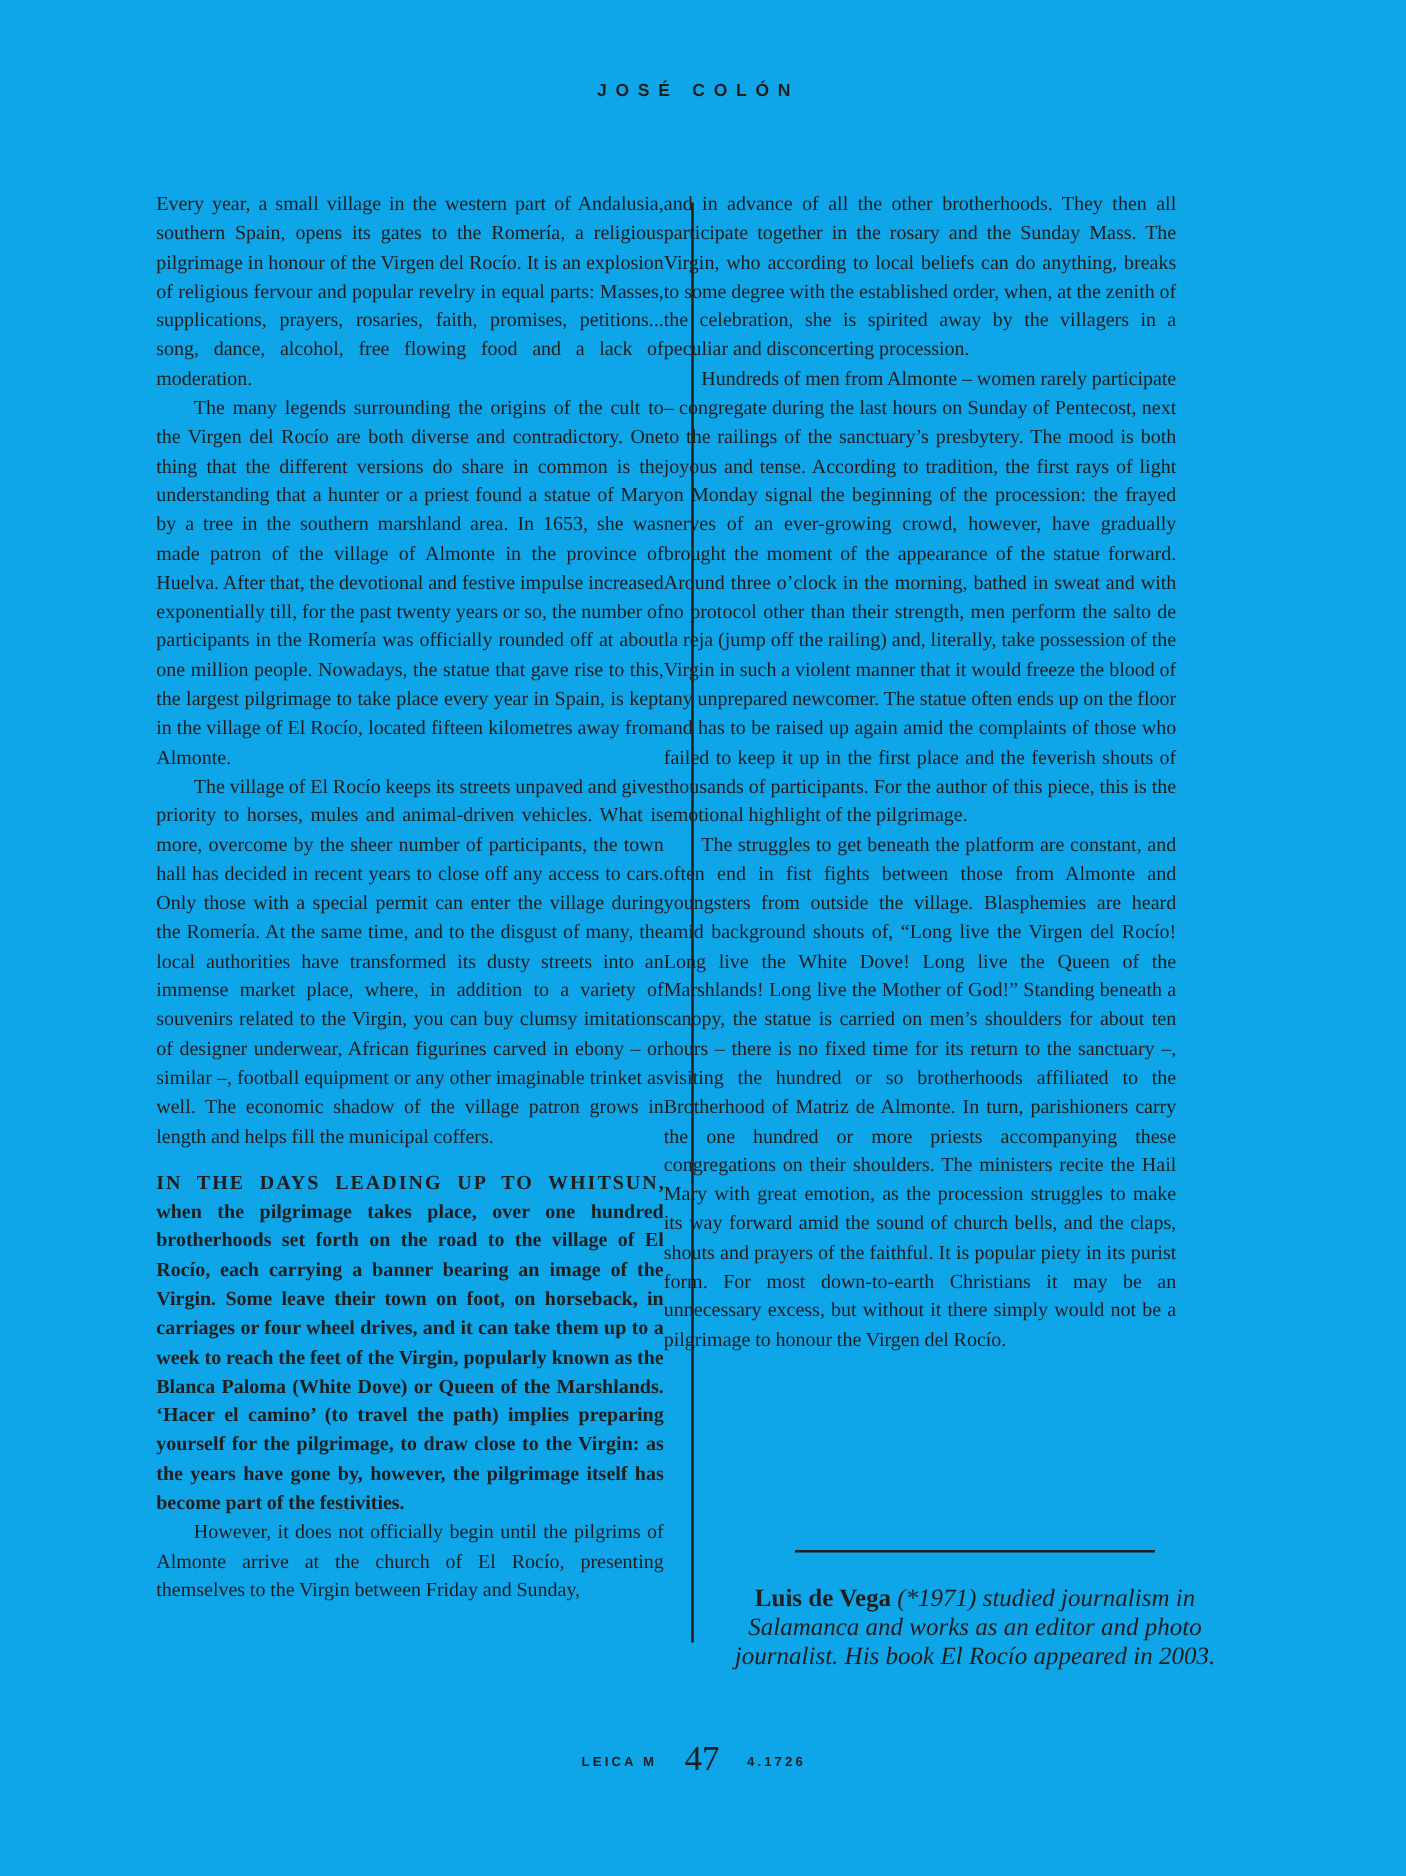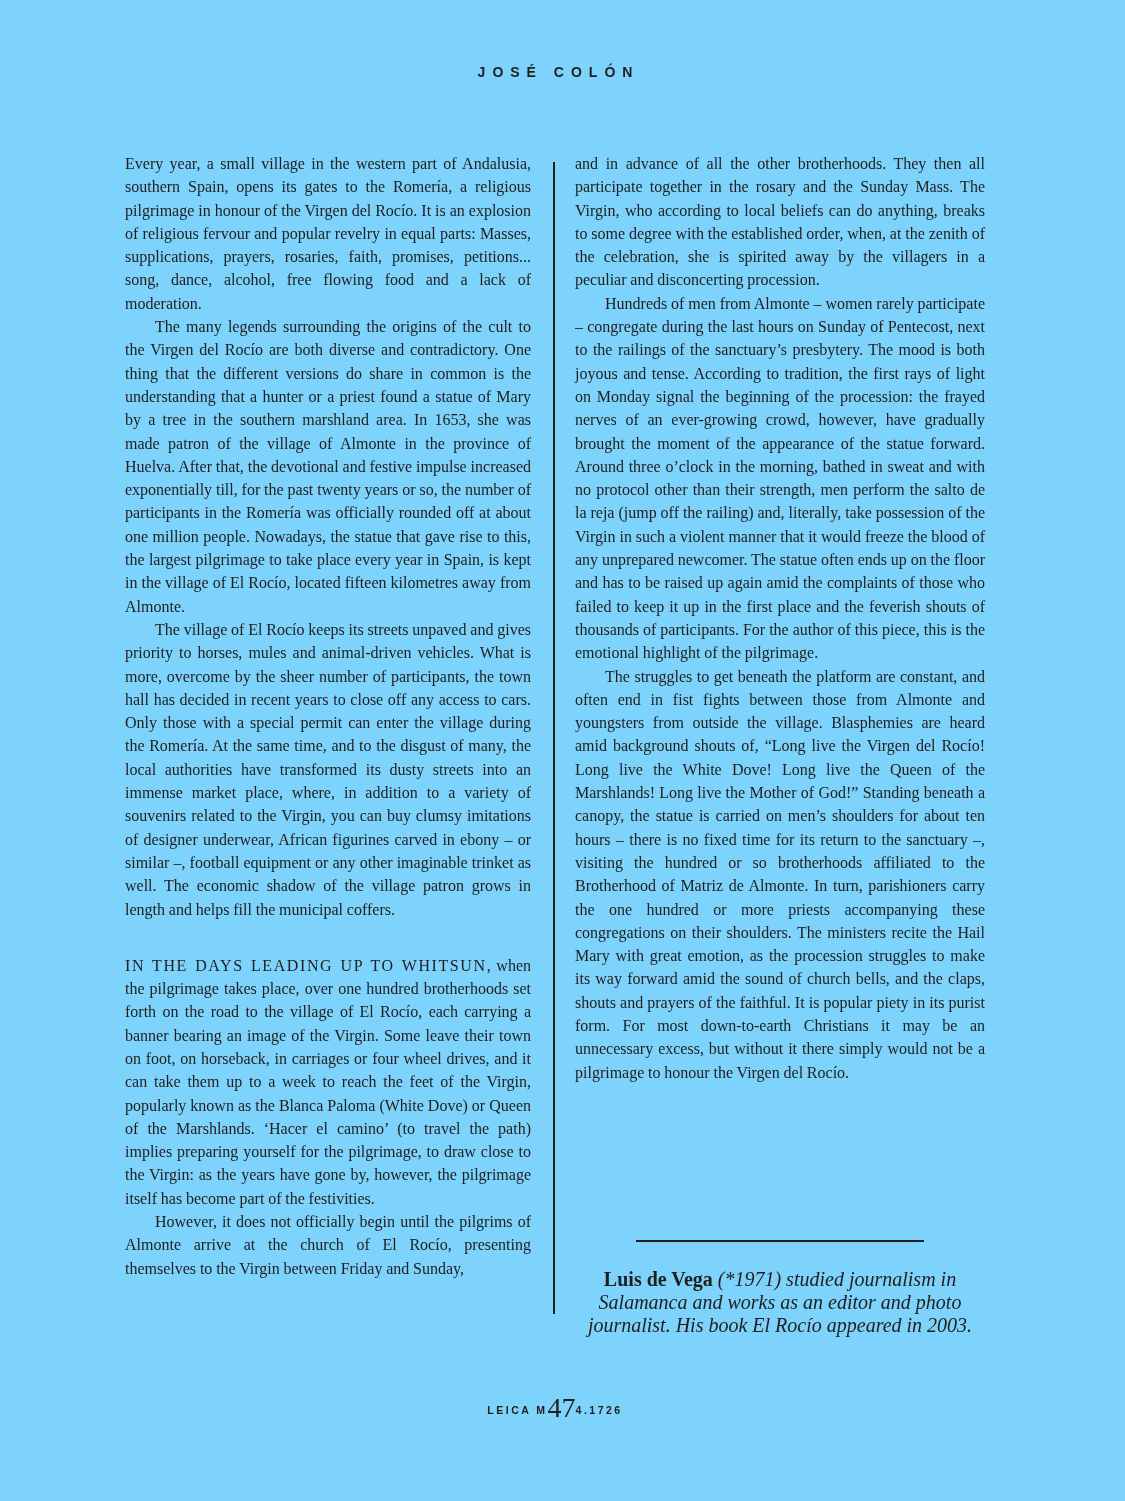--- a/index.html
+++ b/index.html
@@ -10,21 +10,21 @@
   body {
     width: 1125px;
     height: 1501px;
     position: relative;
     font-family: "Liberation Serif", serif;
     color: #1f1e1d;
   }
   .page {
     position: absolute;
     inset: 0;
-    background: #7dd3fc;
+    background: #0ea5e9;
     overflow: hidden;
   }
   
   .author {
     position: absolute;
     top: 64px;
     left: 125px;
     width: 860px;
     text-align: center;
     font-family: "Liberation Sans", sans-serif;
@@ -36,32 +36,32 @@
   }
   
   .columns {
     position: absolute;
     top: 152px;
     left: 125px;
     width: 860px;
     display: flex;
   }
   .col-left  { width: 406px; }
-  .col-right { width: 410px; margin-left: 44px; }
+  .col-right { width: 410px; }
   .para {
     margin: 0;
     font-size: 16px;
     line-height: 23.3px;
     text-align: justify;
     hyphens: auto;
     -webkit-hyphens: auto;
     word-spacing: -0.2px;
   }
   .para.indent  { text-indent: 30px; }
-  .para.section { margin-top: 33px; }
+  .para.section { margin-top: 14px; font-weight: bold; }
   .lead-caps {
     letter-spacing: 1.6px;
   }
   .divider {
     position: absolute;
     left: 553px;
     top: 162px;
     width: 1.5px;
     height: 1152px;
     background: #1f1e1d;
@@ -92,20 +92,21 @@
   }
   
   .footer {
     position: absolute;
     top: 1392px;
     left: 125px;
     width: 860px;
     display: flex;
     justify-content: center;
     align-items: center;
+    gap: 22px;
   }
   .footer-label {
     font-family: "Liberation Sans", sans-serif;
     font-weight: bold;
     font-size: 10.5px;
     letter-spacing: 2.5px;
     color: #1f1e1d;
     padding-top: 4px;
   }
   .footer-page {

